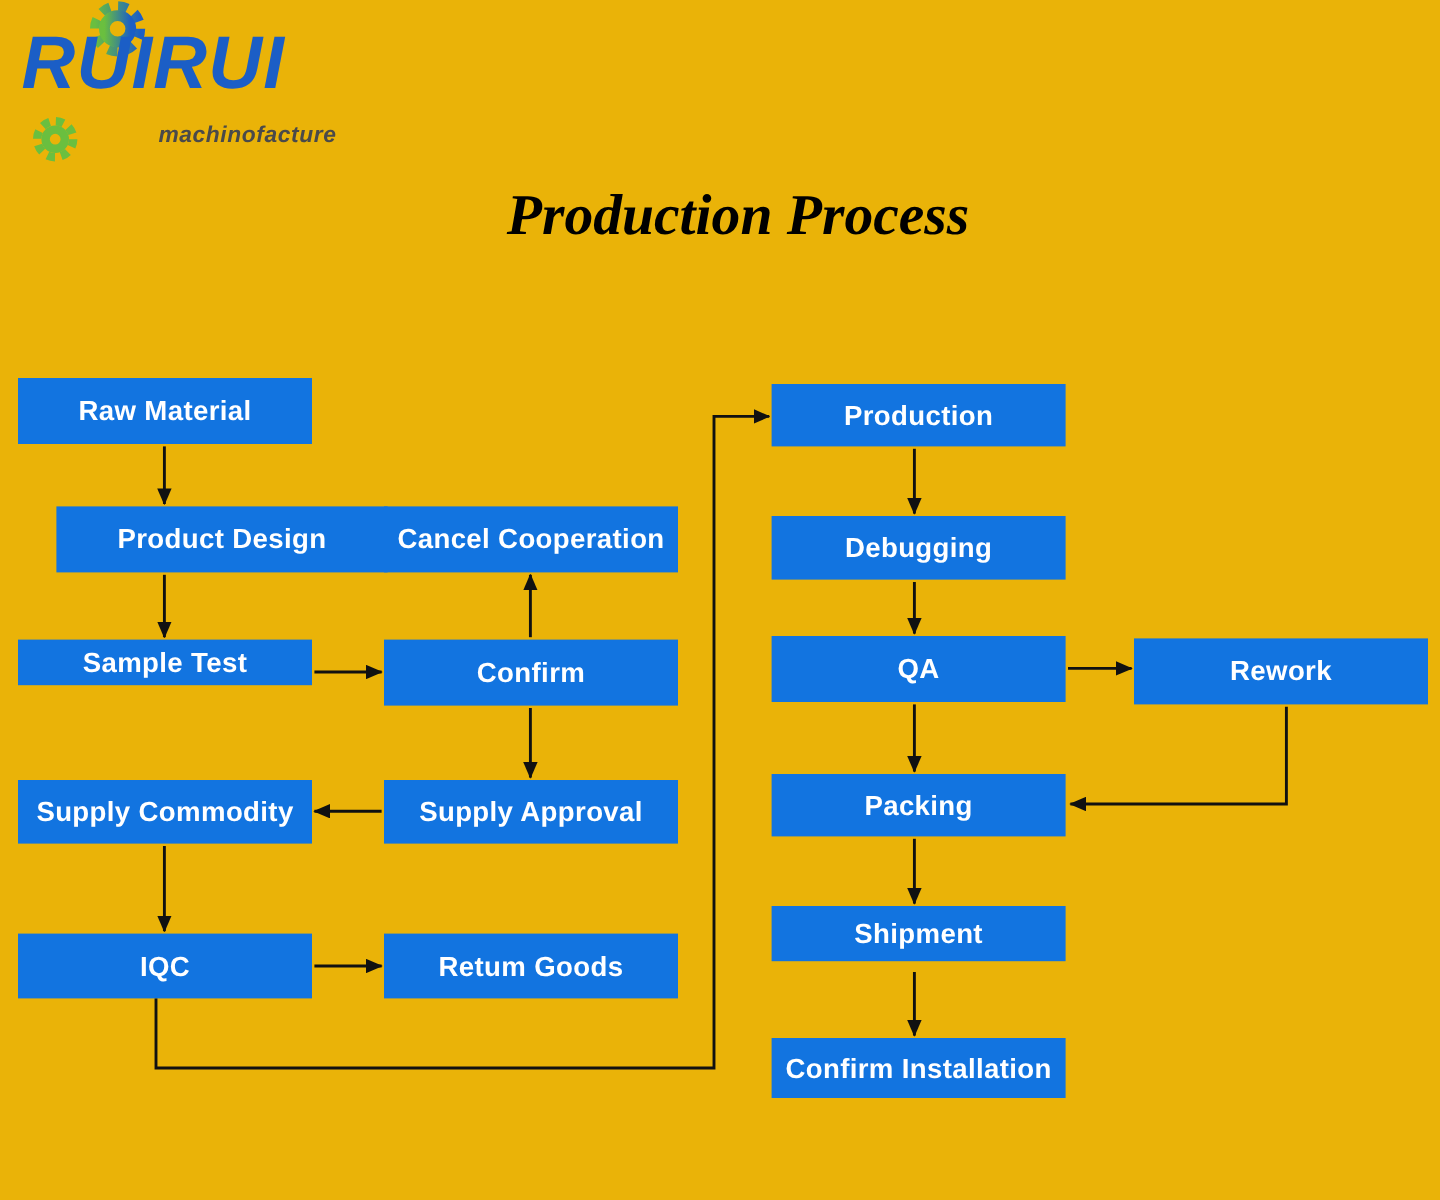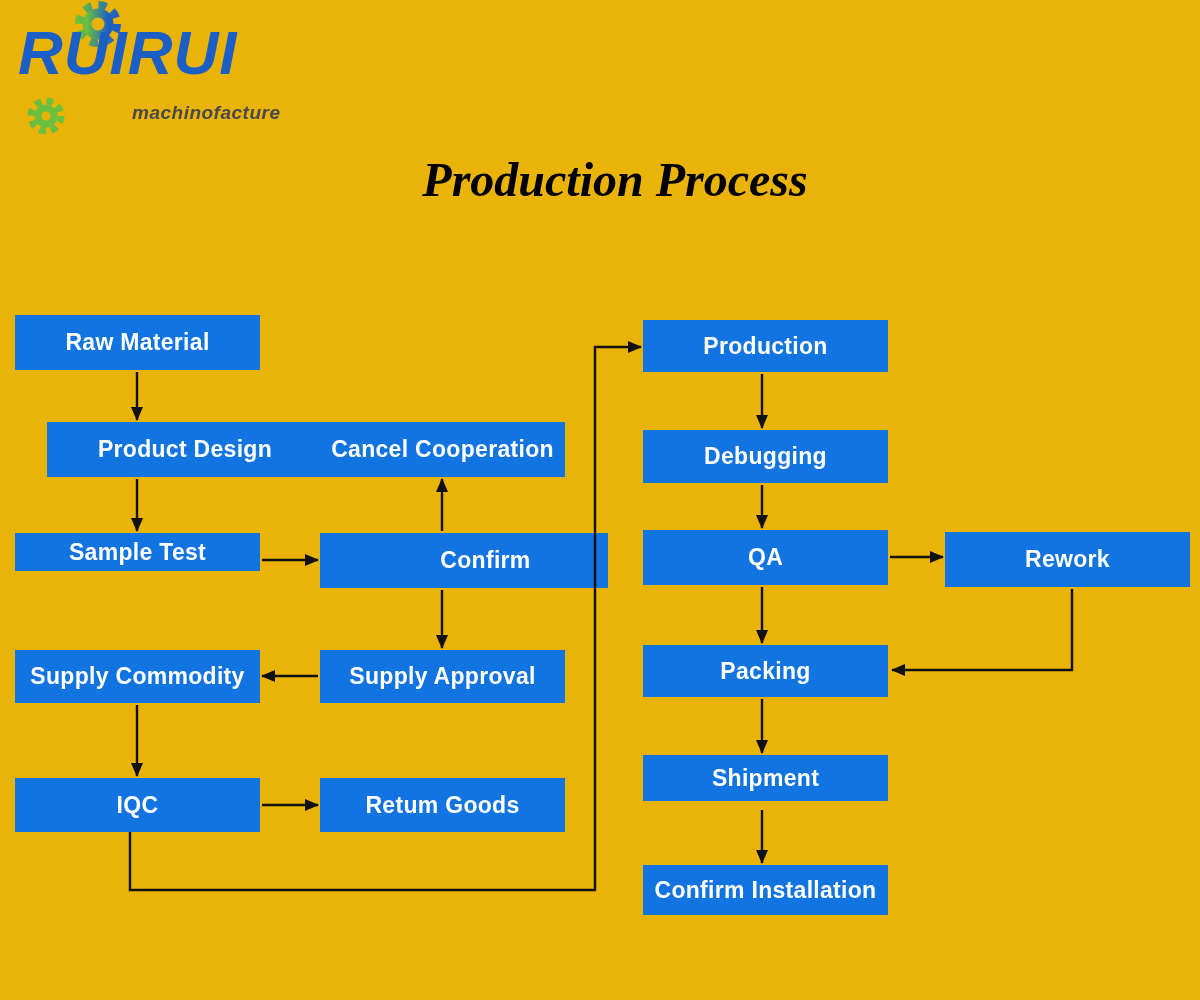--- a/index.html
+++ b/index.html
@@ -101,21 +101,21 @@
       </div>
       <div class="node" style="left: 15px; top: 778px; width: 245px; height: 54px;">
         <span>IQC</span>
       </div>
       <div class="node" style="left: 15px; top: 650px; width: 245px; height: 53px;">
         <span>Supply Commodity</span>
       </div>
       <div class="node" style="left: 320px; top: 422px; width: 245px; height: 55px;">
         <span>Cancel Cooperation</span>
       </div>
-      <div class="node" style="left: 320px; top: 533px; width: 245px; height: 55px; padding-left: 43px;">
+      <div class="node" style="left: 320px; top: 533px; width: 245px; height: 55px;">
         <span>Confirm</span>
       </div>
       <div class="node" style="left: 320px; top: 650px; width: 245px; height: 53px;">
         <span>Supply Approval</span>
       </div>
       <div class="node" style="left: 320px; top: 778px; width: 245px; height: 54px;">
         <span>Retum Goods</span>
       </div>
       <div class="node" style="left: 643px; top: 320px; width: 245px; height: 52px; justify-content: center;">
         <span>Production</span>

